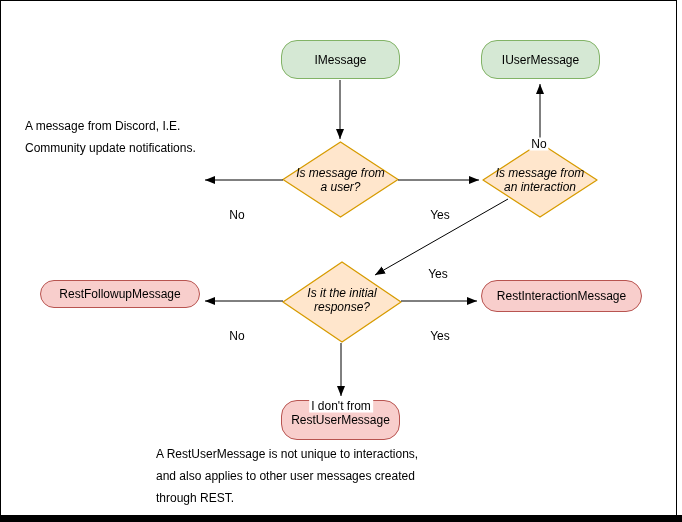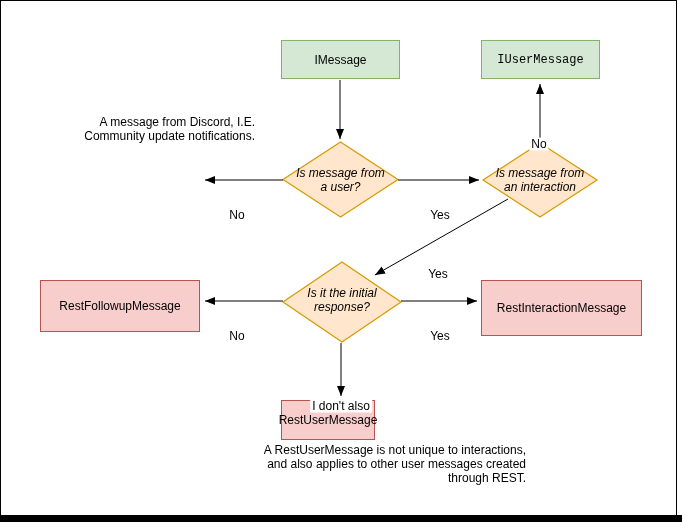--- a/index.html
+++ b/index.html
@@ -14,35 +14,35 @@
     border: 1px solid var(--frame_border, #000000);
     box-sizing: border-box; pointer-events: none;
   }
   .bottom-bar {
     position: absolute; left: 0; top: 515px; width: 682px; height: 7px;
     background: var(--frame_border, #000000);
   }
   svg.layer { position: absolute; left: 0; top: 0; }
   .node {
     position: absolute; display: flex; align-items: center; justify-content: center;
-    text-align: center; border-radius: 0; box-sizing: border-box; line-height: 14px;
+    text-align: center; border-radius: 16px; box-sizing: border-box; line-height: 14px;
   }
   .node.green { background: var(--interface_fill, #d5e8d4); border: 1px solid var(--interface_stroke, #82b366); }
   .node.red   { background: var(--rest_fill, #f8cecc);      border: 1px solid var(--rest_stroke, #b85450); }
   .dtext {
     position: absolute; display: flex; align-items: center; justify-content: center;
     text-align: center; white-space: pre-line; line-height: 14px; font-style: italic;
   }
   .elabel {
     position: absolute; transform: translate(-50%, -50%);
     background: var(--canvas_bg, #ffffff); padding: 0 2px; line-height: 13px; white-space: nowrap; margin-top: 35px;
   }
   .note {
-    position: absolute; text-align: right; white-space: pre-line;
-    line-height: 14px; transform: translateX(-50%);
+    position: absolute; text-align: left; white-space: pre-line;
+    line-height: 22px; transform: translateX(-50%);
   }
   polygon.decision {
     fill: var(--decision_fill, #ffe6cc);
     stroke: var(--decision_stroke, #d79b00);
     stroke-width: 1.3; stroke-linejoin: round;
   }
   line.edge { stroke: var(--edge_color, #000000); stroke-width: 1; }
 </style>
 </head>
 <body>
@@ -64,39 +64,39 @@
     <line class="edge" x1="283" y1="180" x2="205" y2="180" marker-end="url(#arrow)"></line>
     <line class="edge" x1="398" y1="180" x2="479" y2="180" marker-end="url(#arrow)"></line>
     <line class="edge" x1="540" y1="143" x2="540" y2="84" marker-end="url(#arrow)"></line>
     <line class="edge" x1="508" y1="199" x2="375" y2="275" marker-end="url(#arrow)"></line>
     <line class="edge" x1="283" y1="301" x2="205" y2="301" marker-end="url(#arrow)"></line>
     <line class="edge" x1="401" y1="301" x2="477" y2="301" marker-end="url(#arrow)"></line>
     <line class="edge" x1="341" y1="343" x2="341" y2="396" marker-end="url(#arrow)"></line>
   </svg>
 
   <div class="node green" style="left:281px; top:40px;  width:119px; height:39px;">IMessage</div>
-  <div class="node green" style="left:481px; top:40px;  width:119px; height:39px;font-family:Liberation Mono, monospace;">IUserMessage</div>
-  <div class="node red" style="left:40px;  top:280px; width:160px; height:52px;">RestFollowupMessage</div>
-  <div class="node red" style="left:481px; top:280px; width:161px; height:56px;">RestInteractionMessage</div>
-  <div class="node red" style="left:281px; top:400px; width:94px; height:40px;">RestUserMessage</div>
+  <div class="node green" style="left:481px; top:40px;  width:119px; height:39px;">IUserMessage</div>
+  <div class="node red" style="left:40px;  top:280px; width:160px; height:28px;">RestFollowupMessage</div>
+  <div class="node red" style="left:481px; top:280px; width:161px; height:32px;">RestInteractionMessage</div>
+  <div class="node red" style="left:281px; top:400px; width:119px; height:40px;">RestUserMessage</div>
 
   <div class="dtext" style="left:283px; top:142px; width:115px; height:75px;">Is message from
 a user?</div>
   <div class="dtext" style="left:483px; top:143px; width:114px; height:74px;">Is message from
 an interaction</div>
   <div class="dtext" style="left:283px; top:260px; width:118px; height:80px;">Is it the initial
 response?</div>
 
   <div class="elabel" style="left:237px; top:180px;">No</div>
   <div class="elabel" style="left:440px; top:180px;">Yes</div>
   <div class="elabel" style="left:539px; top:109px;">No</div>
   <div class="elabel" style="left:438px; top:239px;">Yes</div>
   <div class="elabel" style="left:237px; top:301px;">No</div>
   <div class="elabel" style="left:440px; top:301px;">Yes</div>
-  <div class="elabel" style="left:341px; top:371px;">I don't also</div>
+  <div class="elabel" style="left:341px; top:371px;">I don't from</div>
 
   <div class="note" style="left:140px; top:115px; width:230px;">A message from Discord, I.E.
 Community update notifications.</div>
   <div class="note" style="left:341px; top:443px; width:370px;">A RestUserMessage is not unique to interactions,
 and also applies to other user messages created
 through REST.</div>
 
   <div class="frame"></div>
   <div class="bottom-bar"></div>
 </div>

